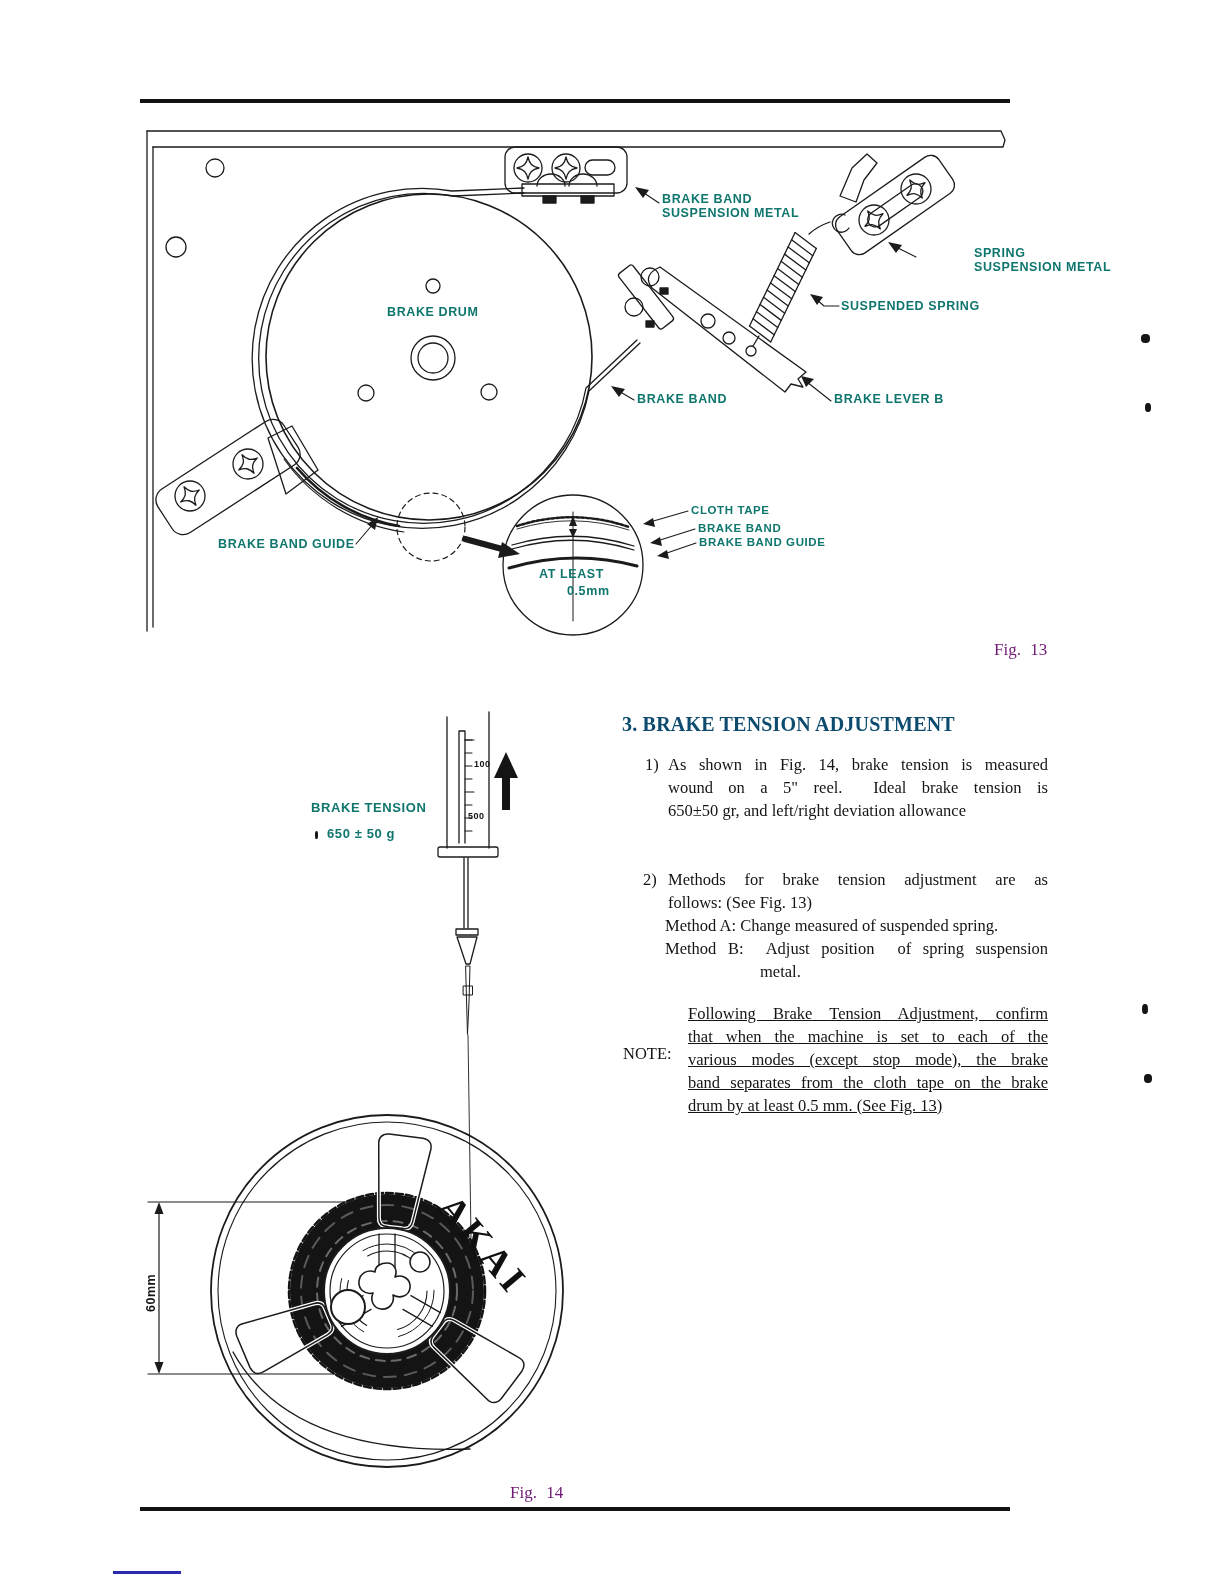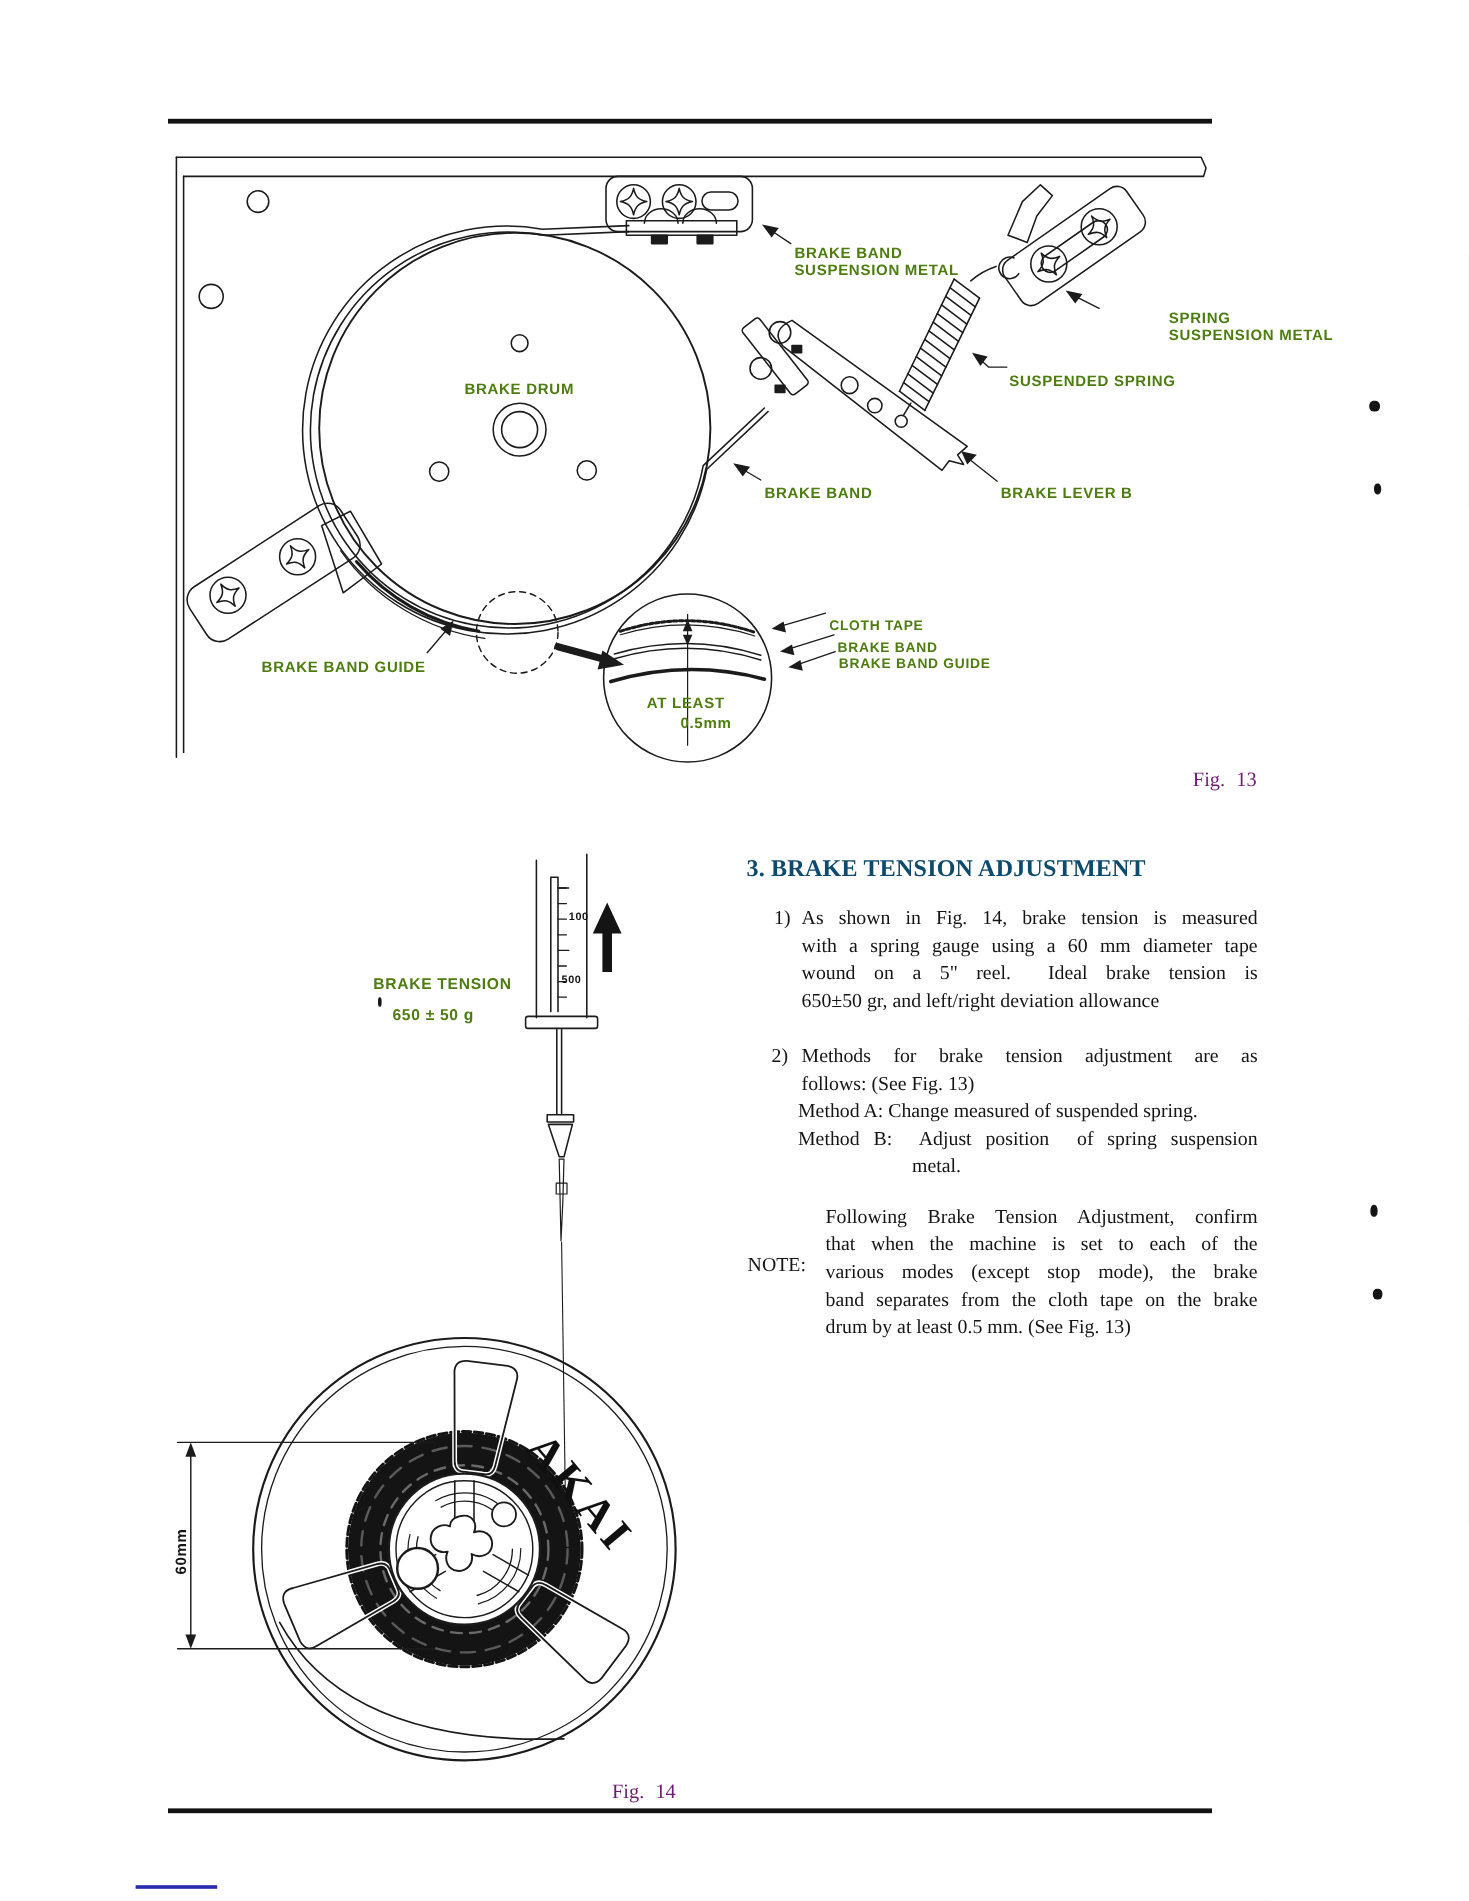--- a/index.html
+++ b/index.html
@@ -1,21 +1,21 @@
 <!DOCTYPE html>
 <html><head>
 <meta charset="utf-8">
 <style>
   html,body{margin:0;padding:0;background:#e8e8e8;}
   .page{position:relative;width:1224px;height:1584px;background:#ffffff;overflow:hidden;
         font-family:"Liberation Sans",sans-serif;color:#161616;}
   .abs{position:absolute;}
   .rule{position:absolute;background:#121212;}
   .dlabel{position:absolute;font:bold 12.5px/14px "Liberation Sans",sans-serif;
-          letter-spacing:.6px;color:#4d7c0f;white-space:pre-line;margin-top:12px;}
+          letter-spacing:.6px;color:#0f766e;white-space:pre-line;}
   .caption{position:absolute;font:17px "Liberation Serif",serif;color:#701a75;word-spacing:5px;}
   .heading{position:absolute;font:bold 20px "Liberation Serif",serif;color:#0c4a6e;letter-spacing:.2px;}
   .para{position:absolute;font:16.5px/23px "Liberation Serif",serif;color:#141414;}
   .para div{white-space:pre-wrap;}
   .jpara div{text-align:justify;text-align-last:justify;}
   .jpara div:last-child{text-align-last:left;}
   .mb div:last-child{padding-left:95px;}
   .num{position:absolute;font:16.5px/23px "Liberation Serif",serif;color:#141414;}
   .gaugenum{position:absolute;font:bold 9px "Liberation Sans",sans-serif;letter-spacing:.5px;color:#111;margin-top:24px;}
   .akai{position:absolute;font:bold 38px "Liberation Serif",serif;letter-spacing:4px;color:#101010;
@@ -181,39 +181,38 @@
   <div class="dlabel" style="left:699px;top:535px;font-size:11.5px;">BRAKE BAND GUIDE</div>
   <div class="dlabel" style="left:539px;top:567px;">AT LEAST</div>
   <div class="dlabel" style="left:567px;top:584px;">0.5mm</div>
   <div class="caption" style="left:994px;top:640px;">Fig. 13</div>
 
   <div class="heading" style="left:622px;top:713px;">3. BRAKE TENSION ADJUSTMENT</div>
 
   <div class="num" style="left:645px;top:753px;">1)</div>
   <div class="para jpara" style="left:668px;top:753px;width:380px;">
       <div>As shown in Fig. 14, brake tension is measured</div>
-      <div>with a spring gauge using a 60 mm diameter tape</div>
       <div>wound on a 5" reel.  Ideal brake tension is</div>
       <div>650±50 gr, and left/right deviation allowance</div>
     </div>
 
   <div class="num" style="left:643px;top:868px;">2)</div>
   <div class="para jpara" style="left:668px;top:868px;width:380px;">
       <div>Methods for brake tension adjustment are as</div>
       <div>follows: (See Fig. 13)</div>
     </div>
 
   <div class="para" style="left:665px;top:914px;width:390px;">Method A:  Change measured of suspended spring.</div>
   <div class="para jpara mb" style="left:665px;top:937px;width:383px;">
       <div>Method B:  Adjust position  of spring suspension</div>
       <div>metal.</div>
     </div>
 
   <div class="num" style="left:623px;top:1002px;margin-top:40px;">NOTE:</div>
-  <div class="para jpara" style="left:688px;top:1002px;width:360px;">
+  <div class="para jpara" style="left:688px;top:1002px;width:360px;text-decoration:underline;">
       <div>Following Brake Tension Adjustment, confirm</div>
       <div>that when the machine is set to each of the</div>
       <div>various modes (except stop mode), the brake</div>
       <div>band separates from the cloth tape on the brake</div>
       <div>drum by at least 0.5 mm. (See Fig. 13)</div>
     </div>
 
   <svg style="left:130px;top:700px;" width="530" height="790" viewBox="130 700 530 790" fill="none" stroke="#1b1b1b" stroke-width="1.3" stroke-linecap="round" stroke-linejoin="round">
 
     <g>

